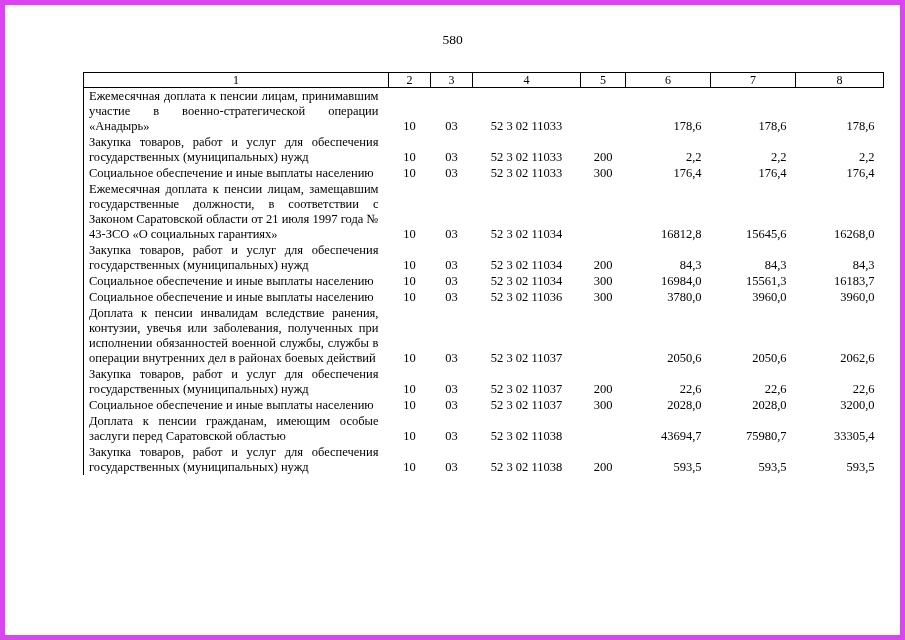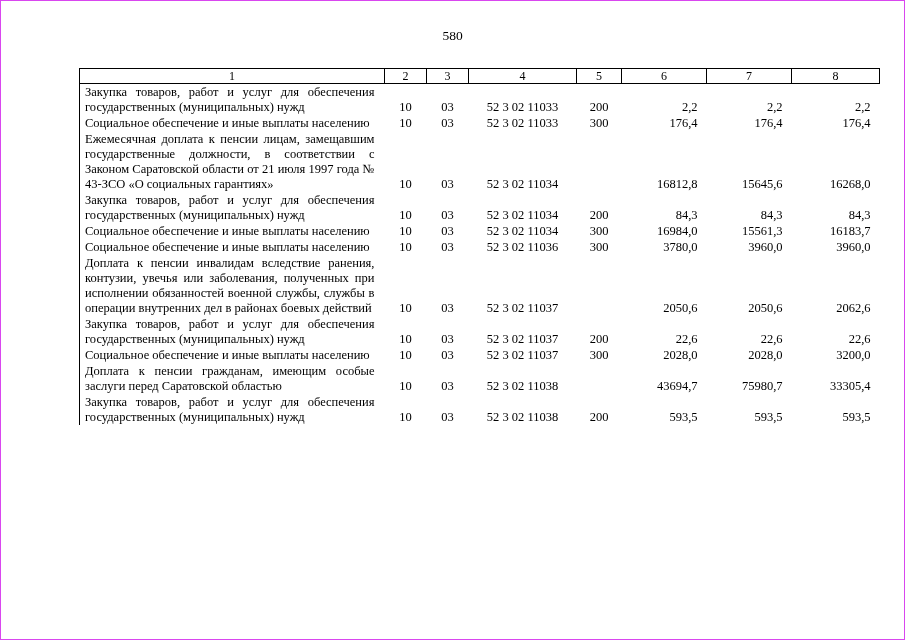--- a/index.html
+++ b/index.html
@@ -1,21 +1,21 @@
 <!DOCTYPE html>
 <html><head>
 <meta charset="utf-8">
 <style>
   * { margin:0; padding:0; box-sizing:border-box; }
   html, body { background:#e8e8e8; }
   .sheet {
     width:905px;
     height:640px;
     background:#ffffff;
-    border:1px solid #d946ef;
+    border:5px solid #d946ef;
     font-family:"Liberation Serif","DejaVu Serif",serif;
     color:#000000;
     overflow:hidden;
   }
   .page-number {
     text-align:center;
     font-size:13.5px;
     padding-top:27px;
   }
   table.budget {
@@ -72,20 +72,30 @@
           <td>3</td>
           <td>4</td>
           <td>5</td>
           <td>6</td>
           <td>7</td>
           <td>8</td>
         </tr>
     </thead>
     <tbody id="table-body">
         <tr>
+          <td class="c-text">Ежемесячная доплата к пенсии лицам, принимавшим участие в военно-стратегической операции «Анадырь»</td>
+          <td class="c-center">10</td>
+          <td class="c-center">03</td>
+          <td class="c-center">52 3 02 11033</td>
+          <td class="c-center"></td>
+          <td class="c-num">178,6</td>
+          <td class="c-num">178,6</td>
+          <td class="c-num">178,6</td>
+        </tr>
+        <tr>
           <td class="c-text">Закупка товаров, работ и услуг для обеспечения государственных (муниципальных) нужд</td>
           <td class="c-center">10</td>
           <td class="c-center">03</td>
           <td class="c-center">52 3 02 11033</td>
           <td class="c-center">200</td>
           <td class="c-num">2,2</td>
           <td class="c-num">2,2</td>
           <td class="c-num">2,2</td>
         </tr>
         <tr>

